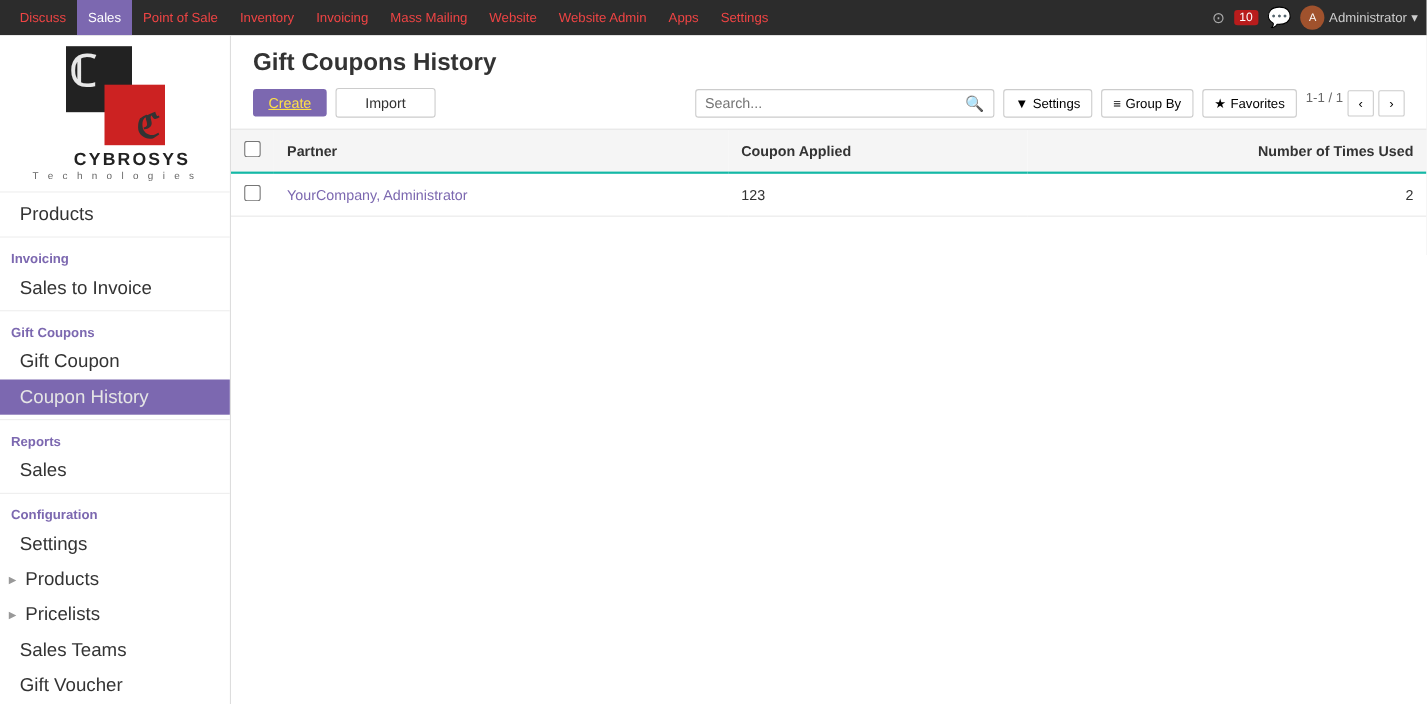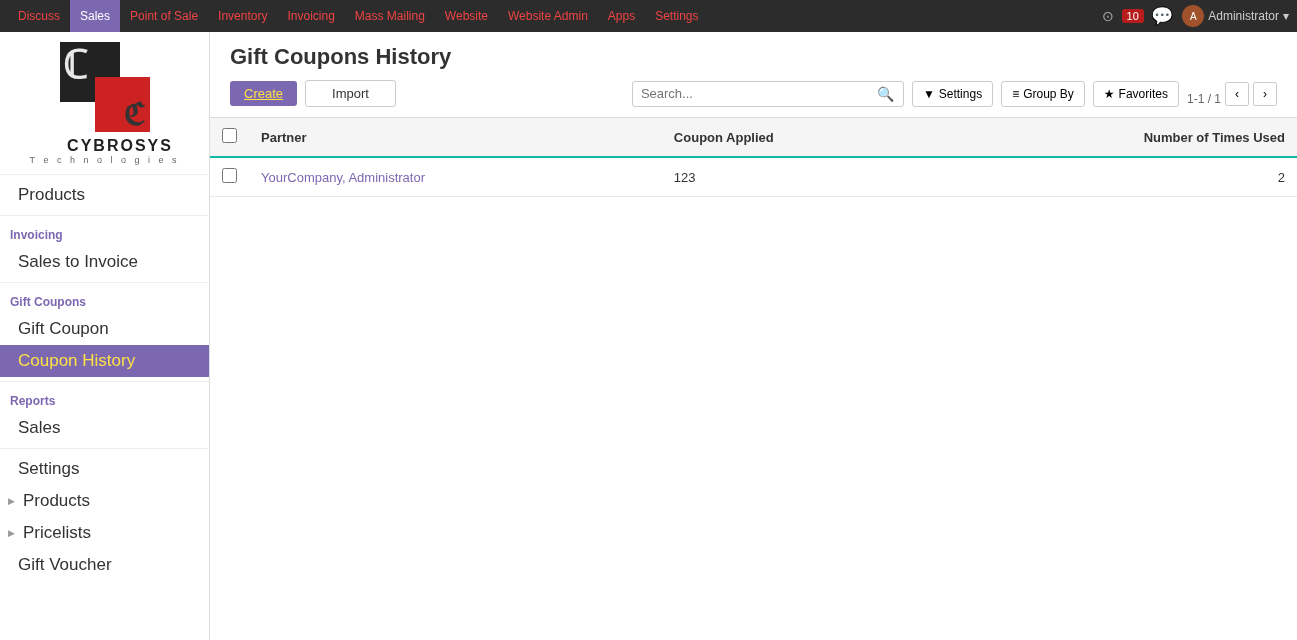--- a/index.html
+++ b/index.html
@@ -74,21 +74,21 @@
       padding: 8px 10px 4px;
     }
     .sidebar-item {
       padding: 6px 10px 6px 18px;
       cursor: pointer;
       color: #333;
       font-size: 17px;
     }
     .sidebar-item.active {
       background: #7c68b0;
-      color: #fde047;
+      color: #e5e5e5;
     }
     .sidebar-item.with-arrow {
       display: flex; align-items: center; gap: 4px;
     }
     .sidebar-item.with-arrow::before {
       content: '▶';
       font-size: 9px;
       color: #999;
       margin-left: -10px;
       margin-right: 4px;
@@ -154,21 +154,21 @@
     .filter-btn {
       background: #fff;
       border: 1px solid #ccc;
       border-radius: 3px;
       padding: 5px 10px;
       cursor: pointer;
       font-size: 12px;
       display: flex; align-items: center; gap: 4px;
     }
     .pagination {
-      display: flex; align-items: flex-end; gap: 4px; font-size: 12px; color: #666;
+      display: flex; align-items: flex-start; gap: 4px; font-size: 12px; color: #666;
     }
     .pagination-btn {
       border: 1px solid #ccc; background: #fff; width: 24px; height: 24px;
       display: flex; align-items: center; justify-content: center;
       cursor: pointer; border-radius: 2px; font-size: 12px;
     }
 
     
     .table-container {
       flex: 1;
@@ -264,23 +264,25 @@
     <div class="sidebar-item">Gift Coupon</div>
     <div class="sidebar-item active">Coupon History</div>
 
     <div class="sidebar-divider"></div>
 
     <div class="sidebar-section-label">Reports</div>
     <div class="sidebar-item">Sales</div>
 
     <div class="sidebar-divider"></div>
 
+    <div class="sidebar-section-label">Configuration</div>
     <div class="sidebar-item">Settings</div>
     <div class="sidebar-item with-arrow">Products</div>
     <div class="sidebar-item with-arrow">Pricelists</div>
+    <div class="sidebar-item">Sales Teams</div>
     <div class="sidebar-item">Gift Voucher</div>
   </div>
 
   <div class="content">
 
     <div class="page-header">
       <div class="page-title">Gift Coupons History</div>
       <div class="toolbar">
         <button class="btn-create">Create</button>
         <button class="btn-import">Import</button>

